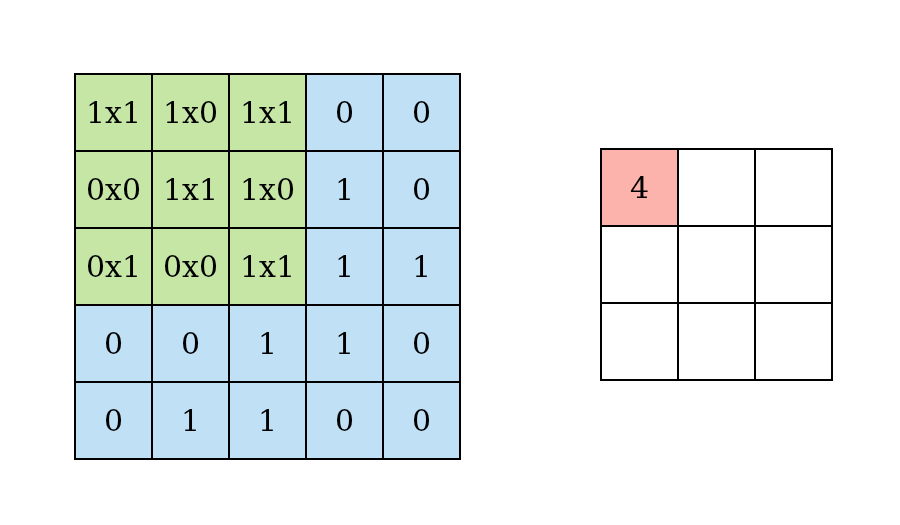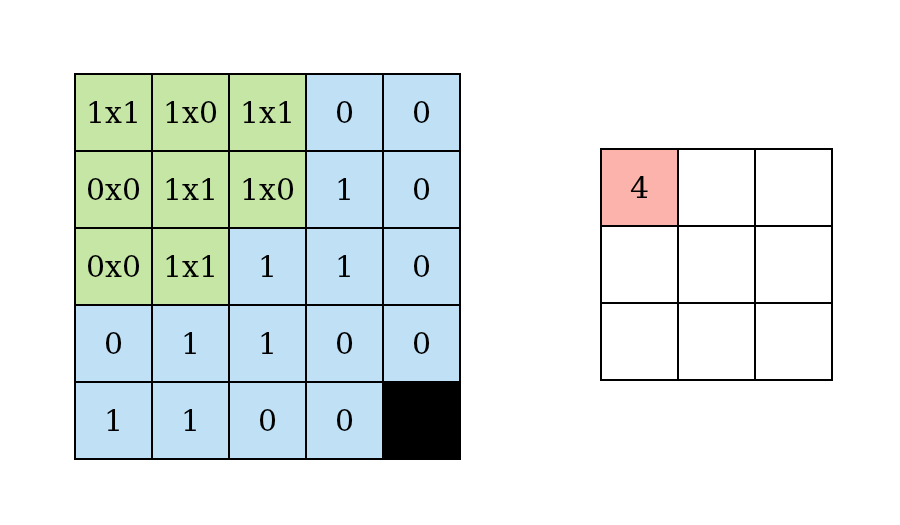--- a/index.html
+++ b/index.html
@@ -104,20 +104,23 @@
       <div class="cell kernel">
         <span class="cell-text">1x0</span>
       </div>
       <div class="cell plain">
         <span class="cell-text">1</span>
       </div>
       <div class="cell plain">
         <span class="cell-text">0</span>
       </div>
       <div class="cell kernel">
+        <span class="cell-text">0x1</span>
+      </div>
+      <div class="cell kernel">
         <span class="cell-text">0x0</span>
       </div>
       <div class="cell kernel">
         <span class="cell-text">1x1</span>
       </div>
       <div class="cell plain">
         <span class="cell-text">1</span>
       </div>
       <div class="cell plain">
         <span class="cell-text">1</span>

